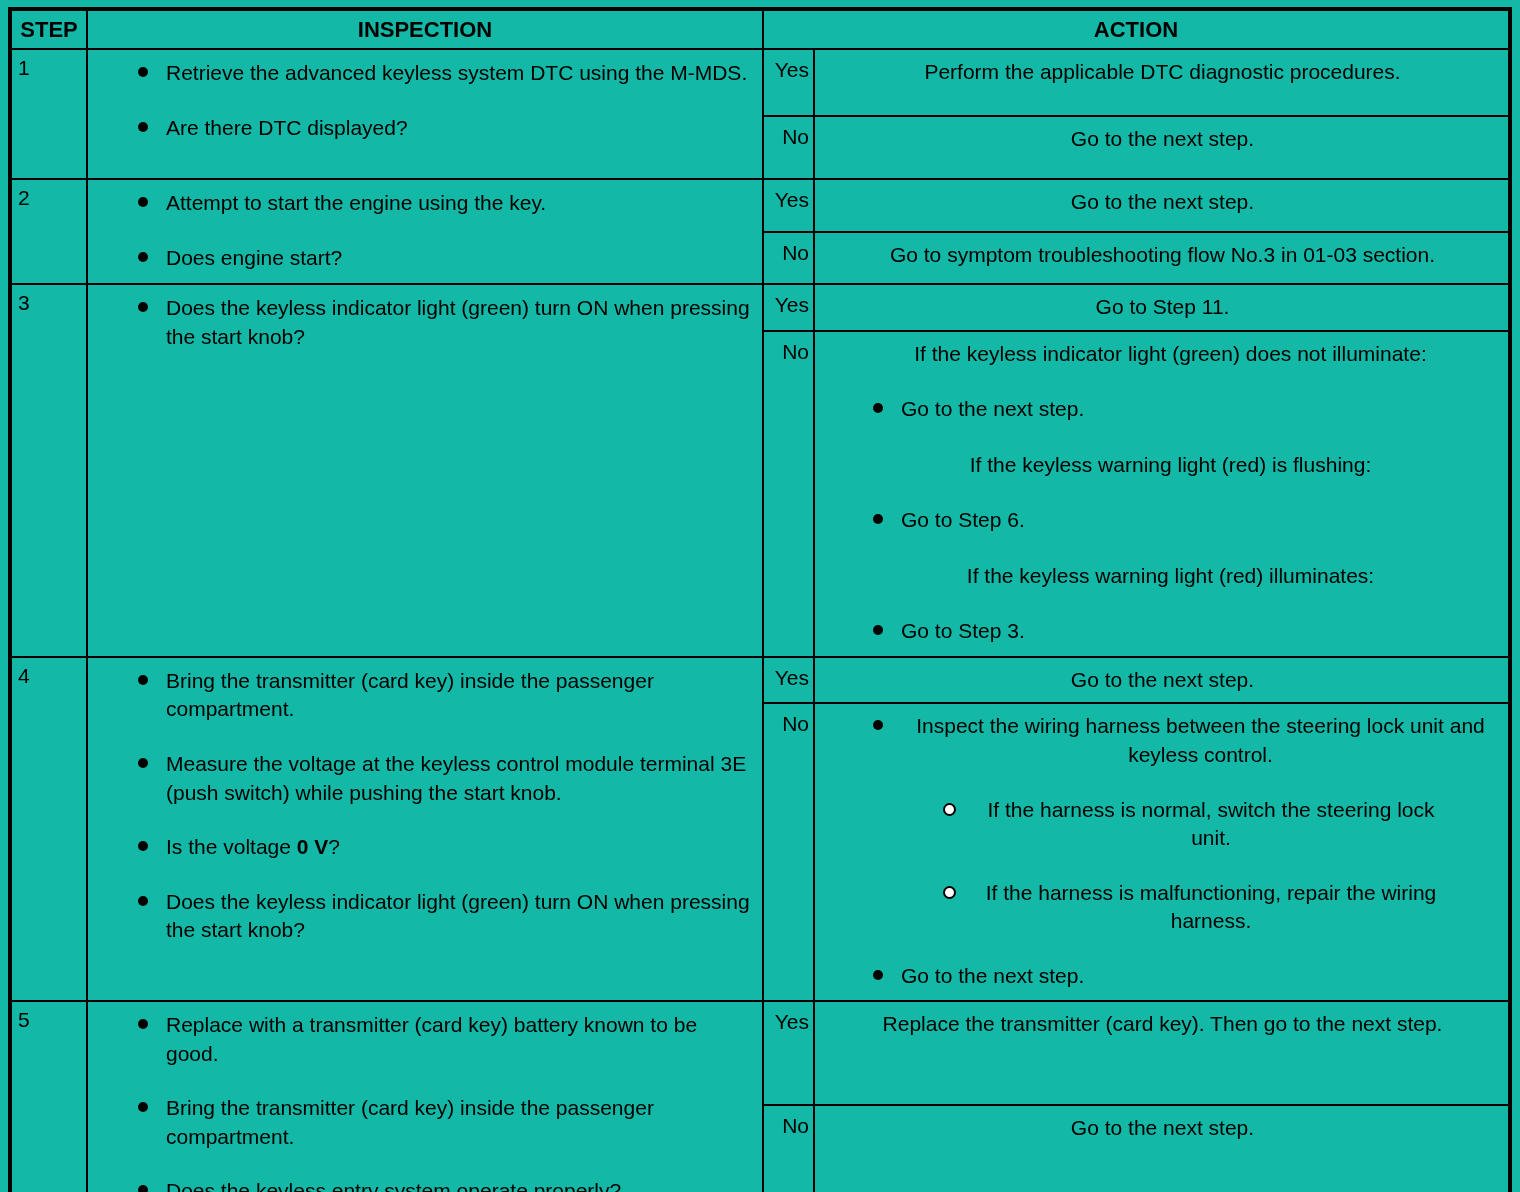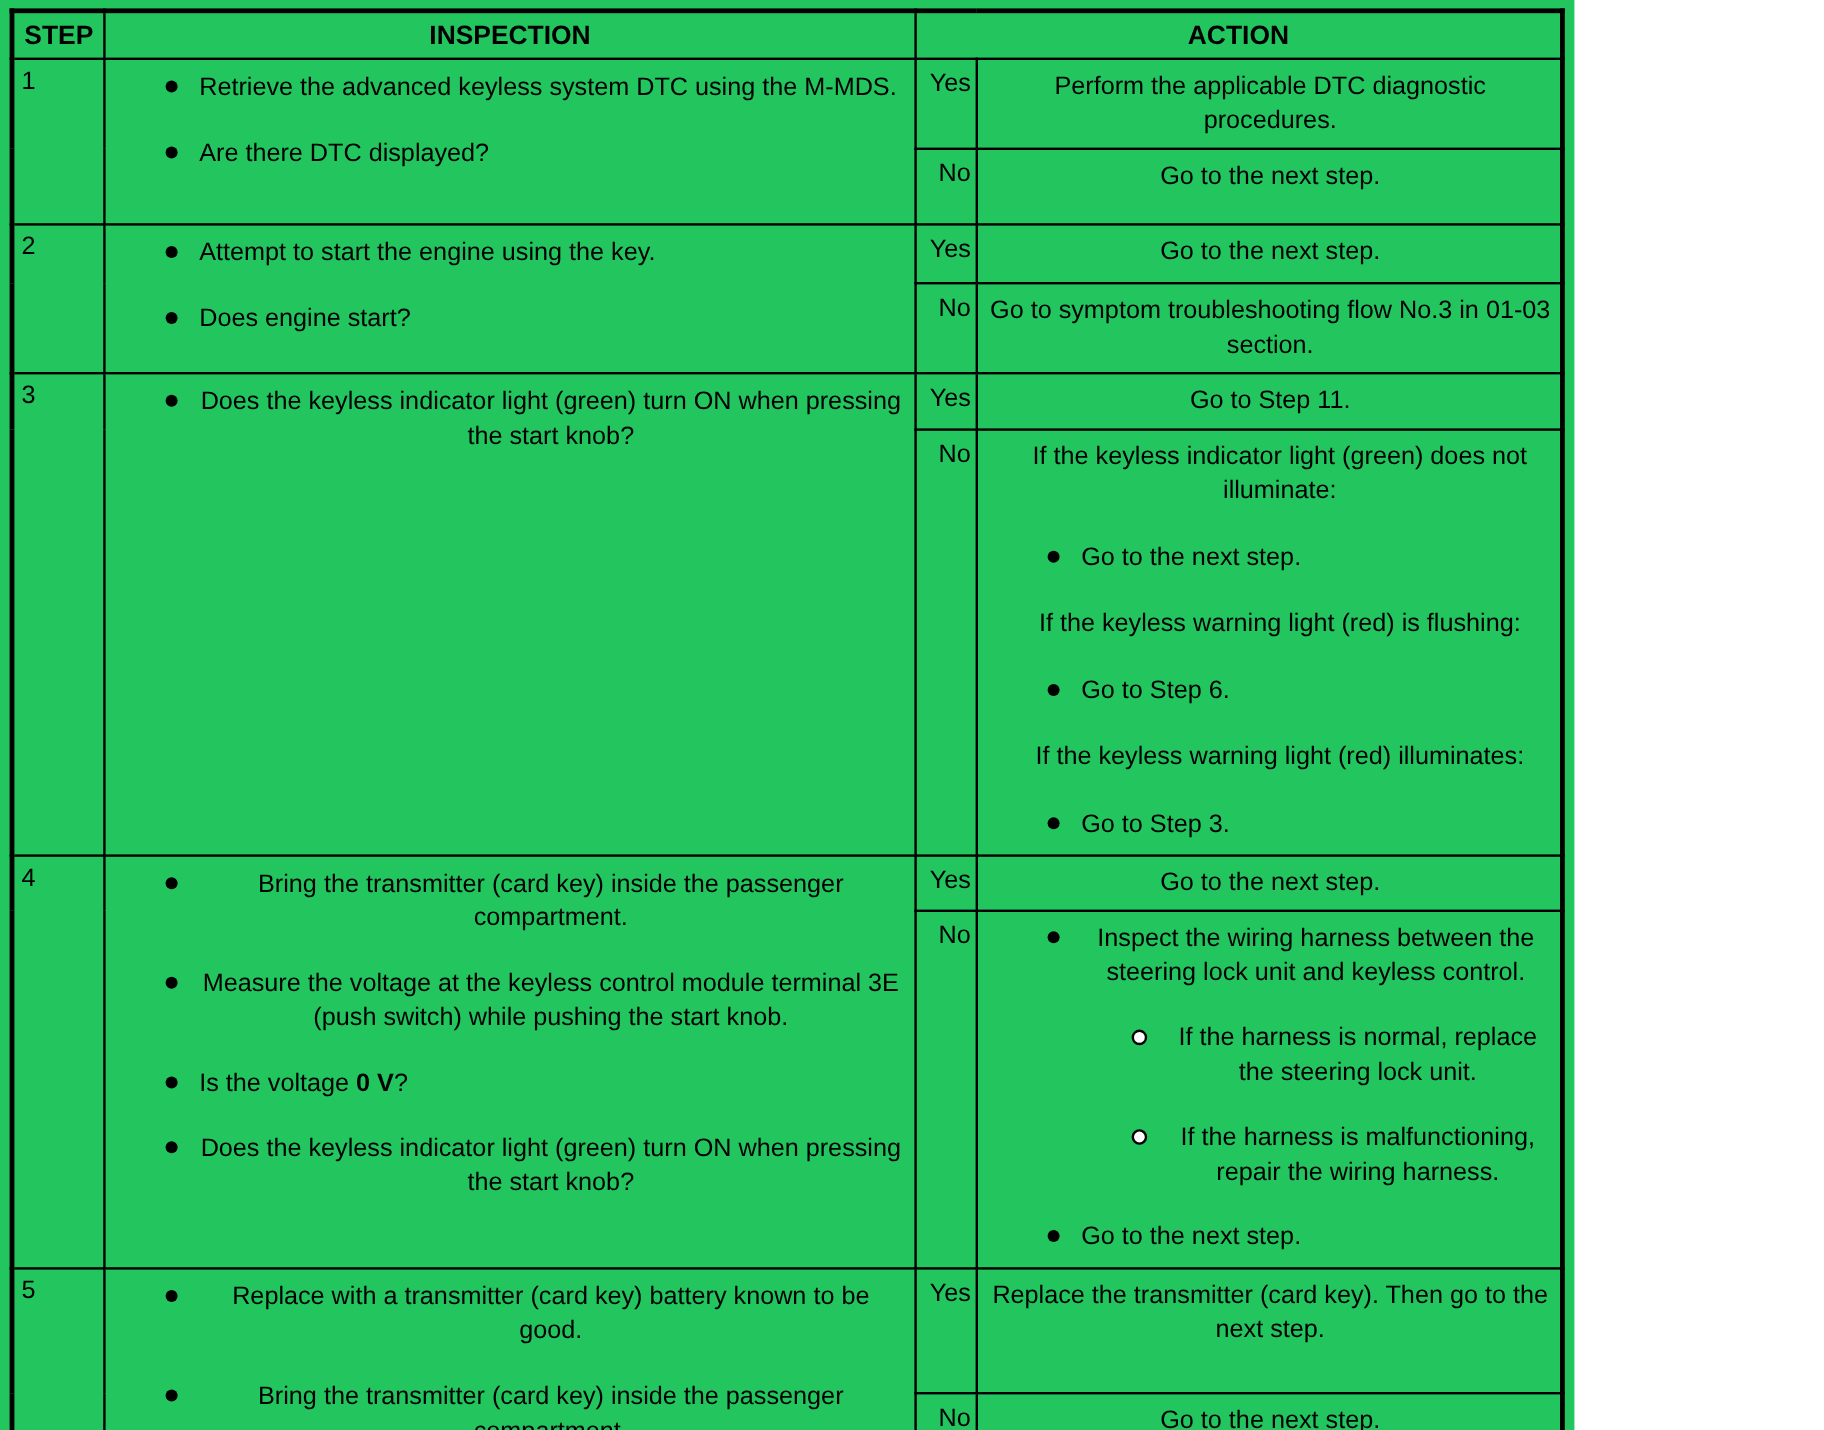--- a/index.html
+++ b/index.html
@@ -1,25 +1,25 @@
 <!DOCTYPE html>
 <html><head>
 <meta charset="utf-8">
 <style>
   html, body {
     margin: 0;
     padding: 0;
     background: #ffffff;
   }
   .page {
-    width: 1312px;
+    width: 1520px;
     height: 1192px;
     box-sizing: border-box;
     padding: 7px 8px;
-    background: #22c55e;
+    background: #14b8a6;
     font-family: "Liberation Sans", sans-serif;
     color: #000;
   }
   table.tbl {
     border-collapse: collapse;
     width: 100%;
     height: 100%;
     table-layout: fixed;
     font-size: 21px;
     border: 4px solid #000;
@@ -39,21 +39,21 @@
   }
   .step-cell { padding: 6px 6px; }
   .ins-cell  { padding: 9px 10px; }
   .yn-cell   { padding: 8px 4px 8px 7px; text-align: right; }
   .act-cell  { padding: 8px 8px 8px 10px; text-align: center; }
 
   .atxt { line-height: 1.36; }
   .cond { line-height: 1.36; margin: 0 0 27px 16px; }
 
   .bi { display: flex; align-items: flex-start; }
-  .ins-cell .bi { margin: 0 0 26px 40px; text-align: center; }
+  .ins-cell .bi { margin: 0 0 26px 40px; }
   .ins-cell .bi:last-child { margin-bottom: 2px; }
 
   .dot {
     width: 10px; height: 10px; border-radius: 50%;
     background: #000; flex: none; margin: 8px 18px 0 0;
   }
   .ring {
     width: 9px; height: 9px; border-radius: 50%;
     border: 2px solid #000; background: #fff;
     flex: none; margin: 7px 15px 0 0;
@@ -224,21 +224,21 @@
       <td class="yn-cell">
         <span>No</span>
       </td>
       <td class="act-cell">
         <div class="bi act-l1">
           <span class="dot"></span>
           <span class="btxt">Inspect the wiring harness between the steering lock unit and keyless control.</span>
         </div>
         <div class="bi act-l2">
           <span class="ring"></span>
-          <span class="btxt narrow">If the harness is normal, replace the steering lock unit.</span>
+          <span class="btxt narrow">If the harness is normal, switch the steering lock unit.</span>
         </div>
         <div class="bi act-l2">
           <span class="ring"></span>
           <span class="btxt narrow">If the harness is malfunctioning, repair the wiring harness.</span>
         </div>
         <div class="bi act-l1">
           <span class="dot"></span>
           <span class="btxt">Go to the next step.</span>
         </div>
       </td>

